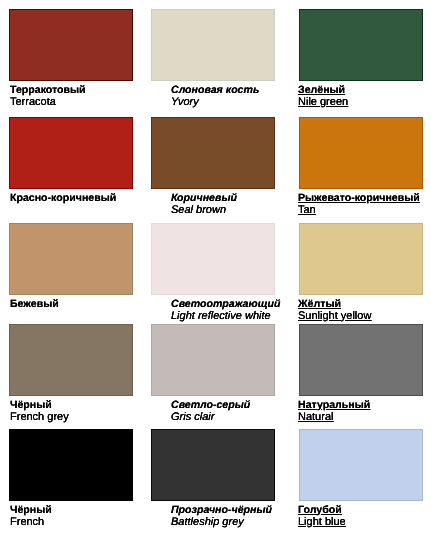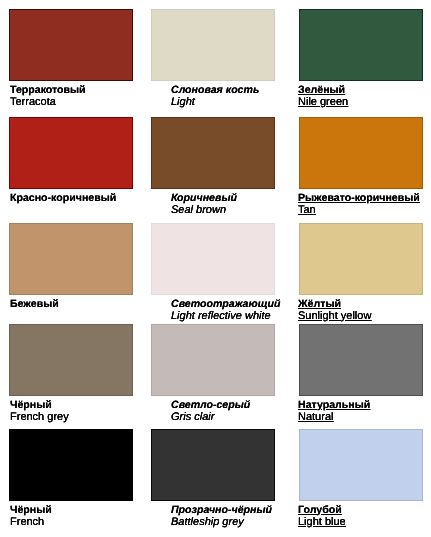--- a/index.html
+++ b/index.html
@@ -44,21 +44,21 @@
     <div class="swatch" style="background: rgb(142, 45, 32); box-shadow: rgb(64, 13, 4) 0px 0px 0px 1px inset;"></div>
     <div class="labels">
       <div class="ru">Терракотовый</div>
       <div class="en">Terracota</div>
     </div>
   </div>
   <div class="cell cell-r0 cell-c1">
     <div class="swatch" style="background: rgb(223, 218, 198); box-shadow: rgb(204, 206, 193) 0px 0px 0px 1px inset;"></div>
     <div class="labels">
       <div class="ru">Слоновая кость</div>
-      <div class="en">Light</div>
+      <div class="en">Yvory</div>
     </div>
   </div>
   <div class="cell cell-r0 cell-c2">
     <div class="swatch" style="background: rgb(49, 89, 62); box-shadow: rgb(21, 46, 30) 0px 0px 0px 1px inset;"></div>
     <div class="labels">
       <div class="ru">Зелёный</div>
       <div class="en">Nile green</div>
     </div>
   </div>
   <div class="cell cell-r1 cell-c0">

